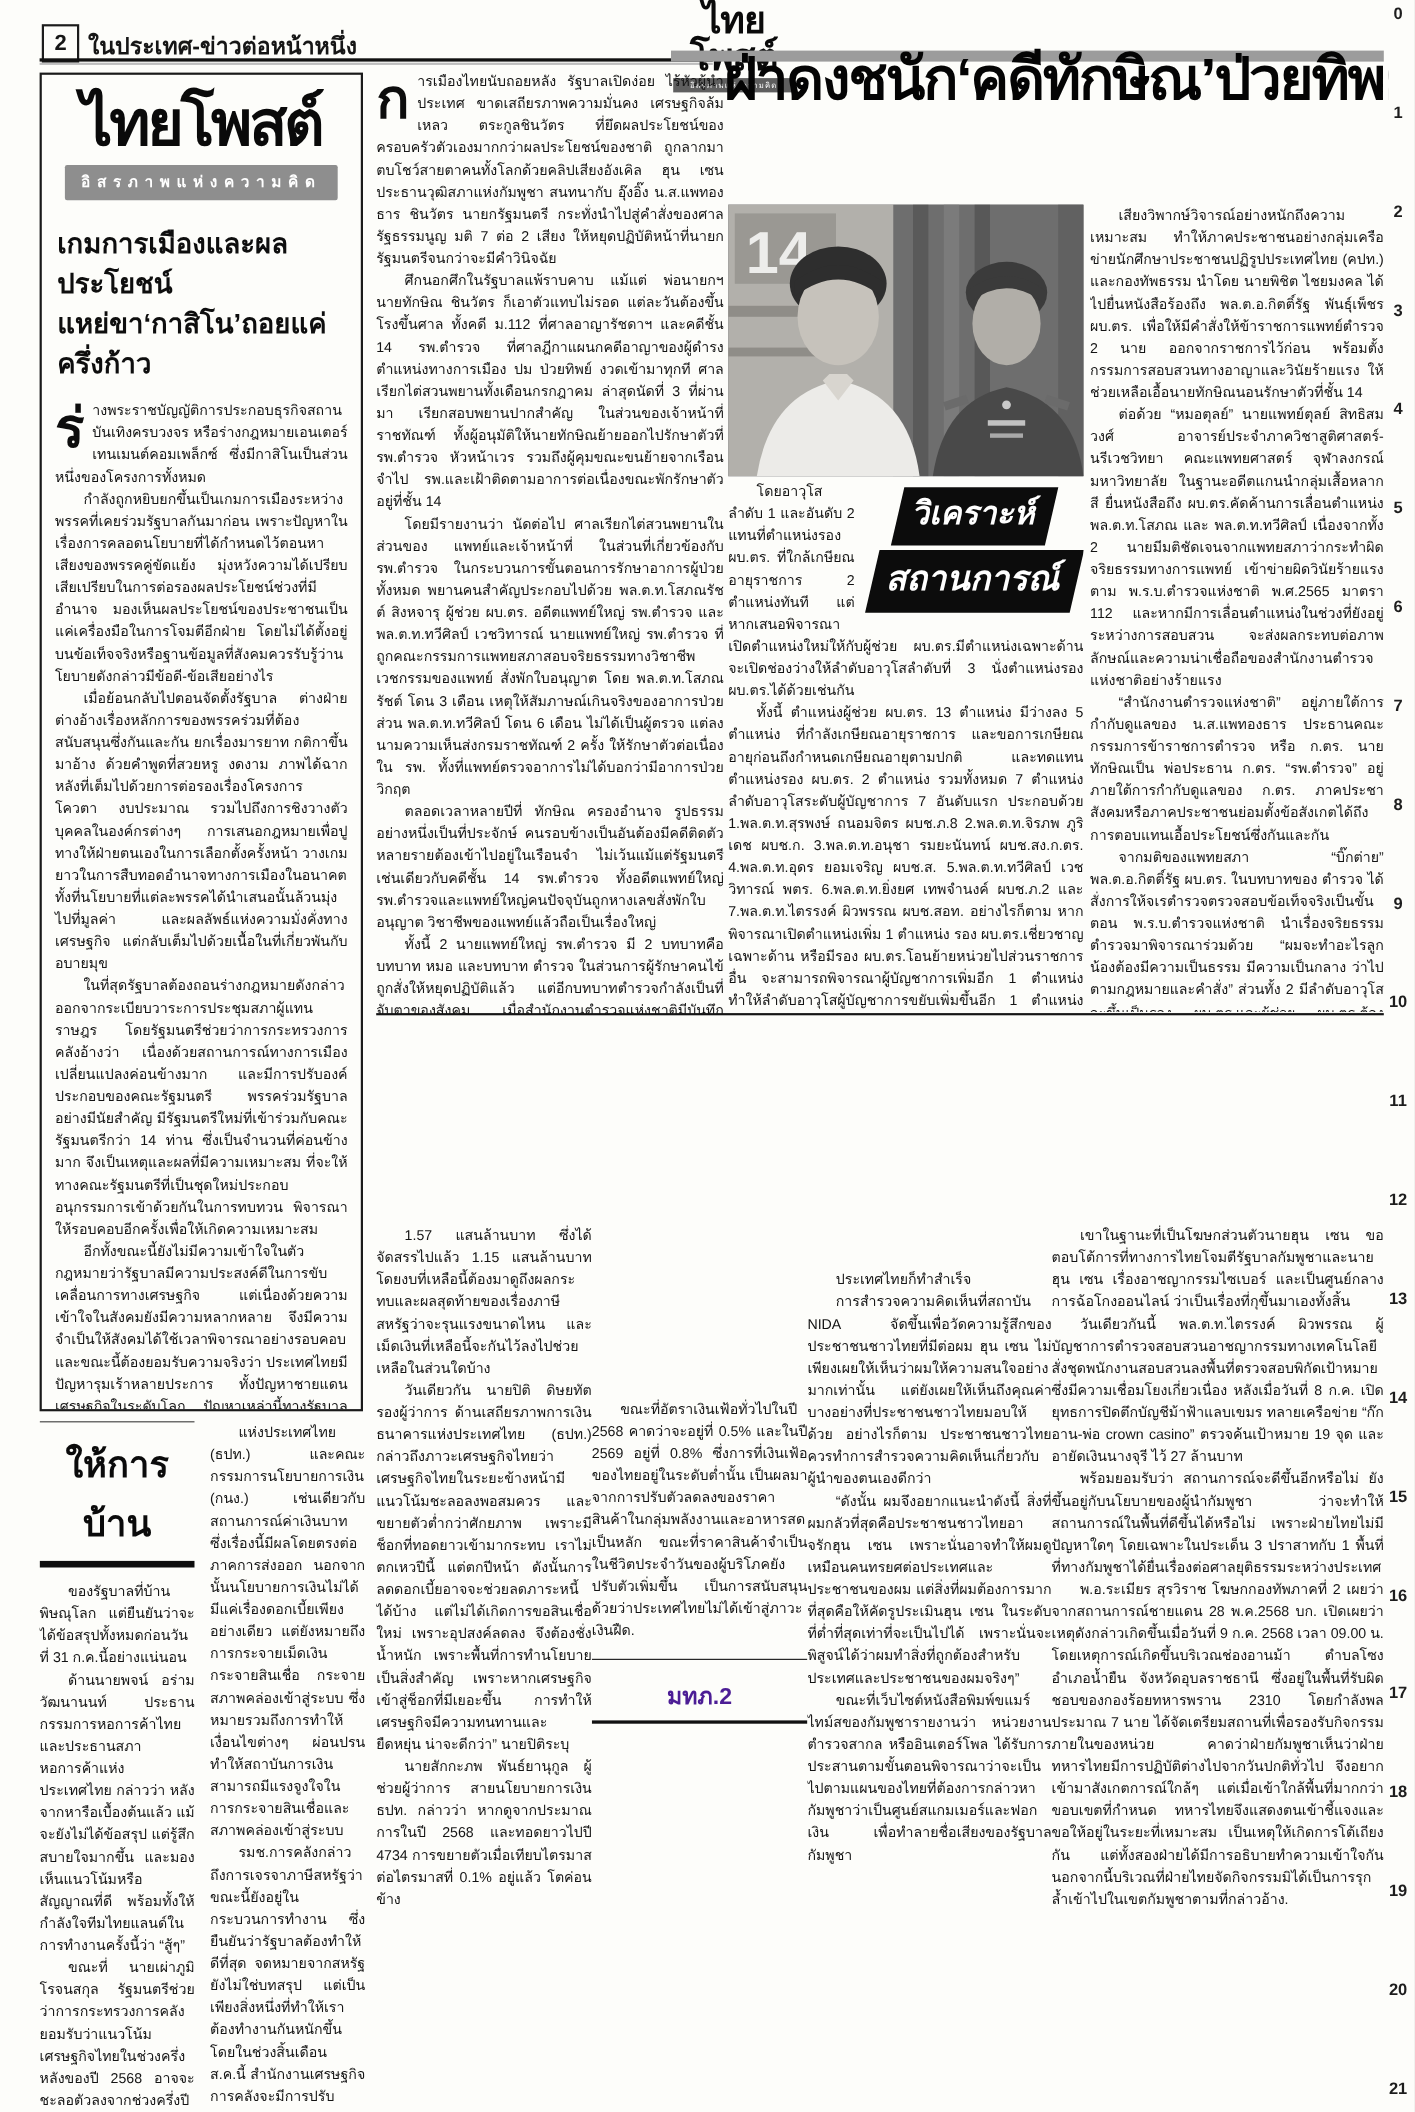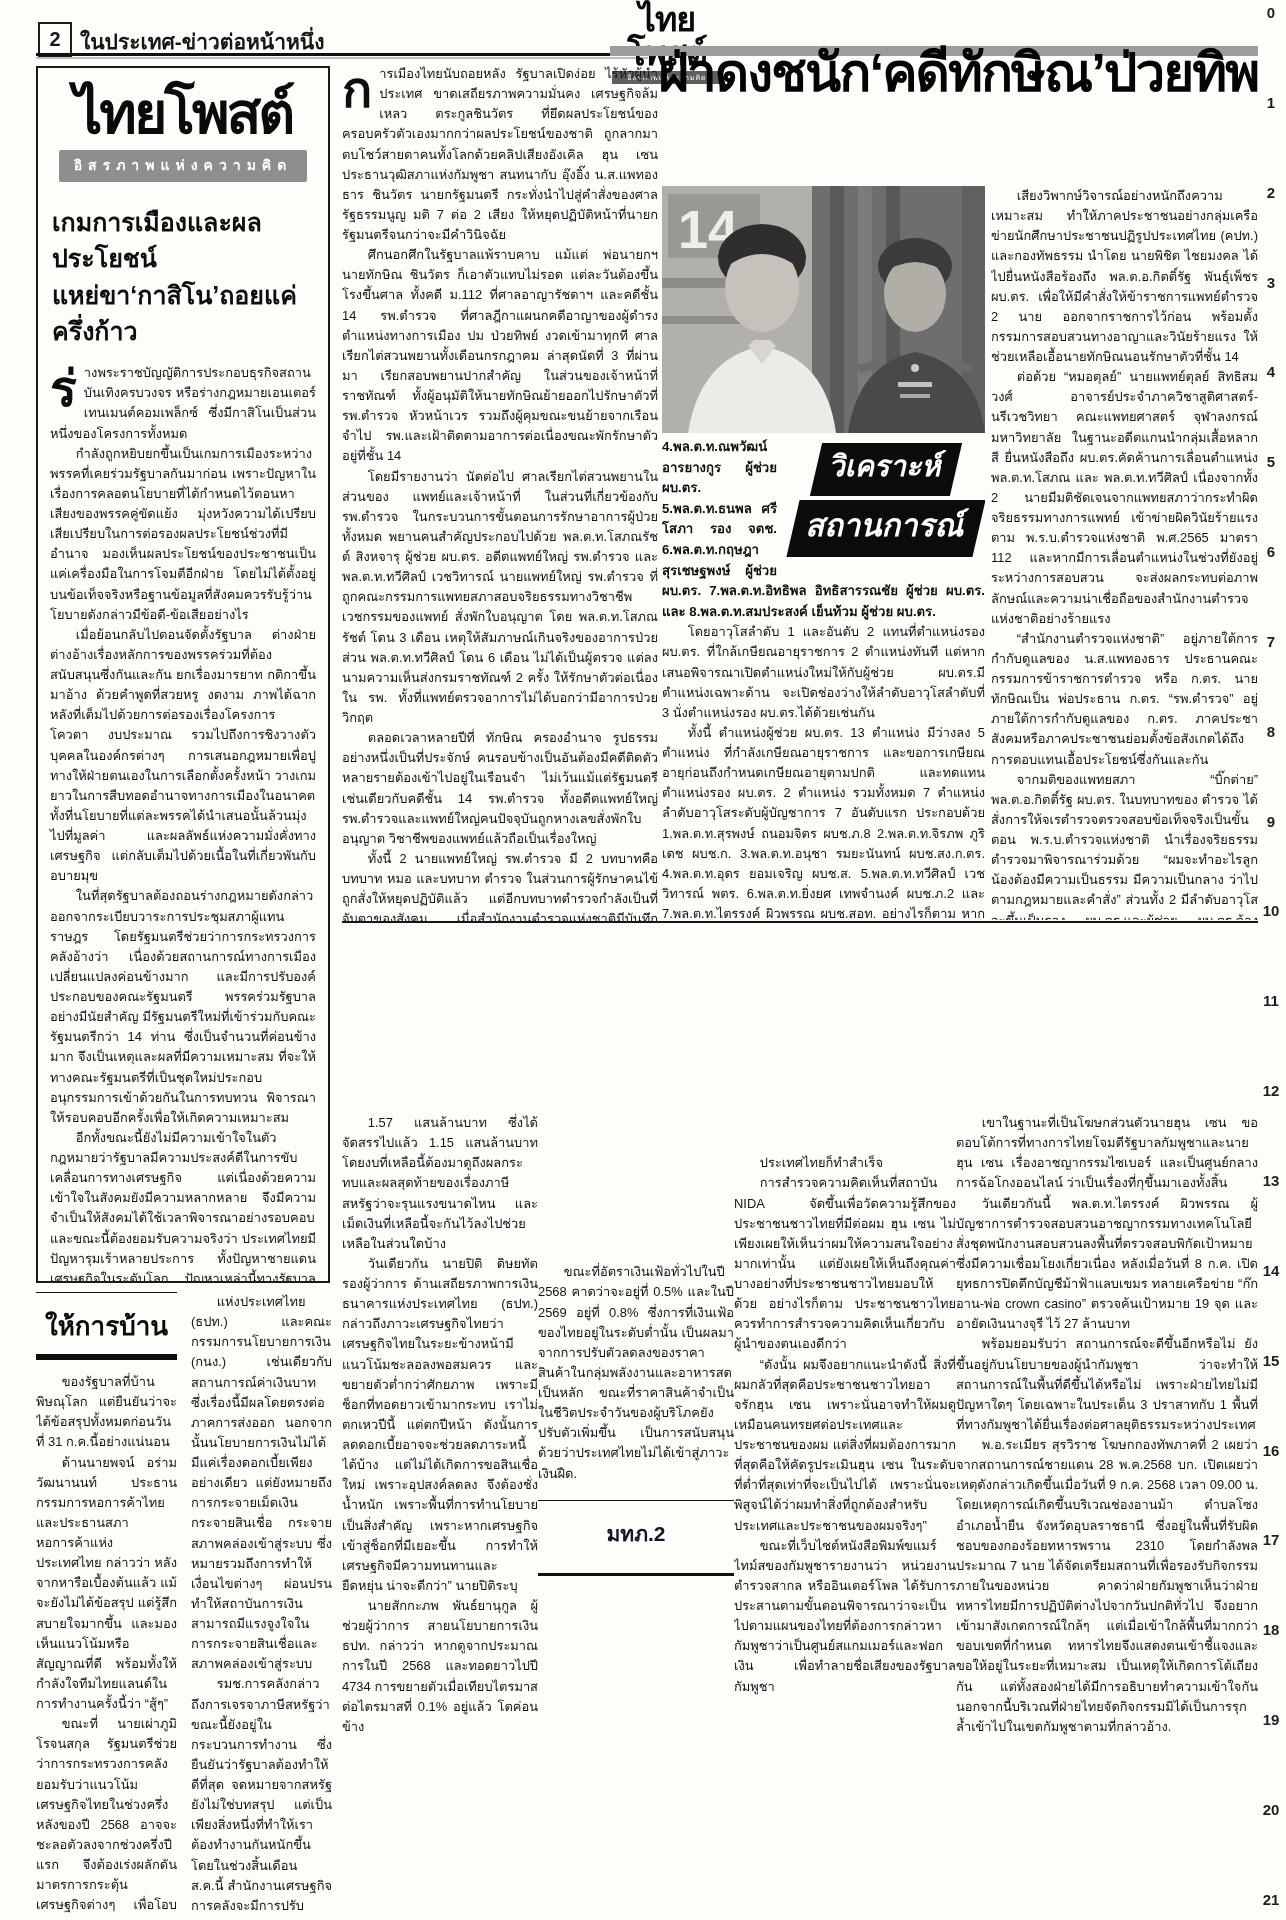--- a/index.html
+++ b/index.html
@@ -48,25 +48,25 @@
               transform:skewX(-13deg);padding:0 14px 7px;margin:2px 0;}
   .badge-l1{font-size:29px;}
   .badge-l2{font-size:31px;}
   .caption-bold{font-size:13.2px;line-height:1.56;font-weight:bold;text-align:justify;margin:0;color:#101010;}
   
   .hrule{position:absolute;left:342px;top:921px;width:916px;height:2px;background:#151515;}
   .bottom-cols{position:absolute;left:342px;top:936px;width:916px;height:978px;display:flex;overflow:hidden;align-items:center;}
   .bc{overflow:hidden;}
   .bc3{width:196px;} .bc4{width:196px;} .bc5{width:222px;} .bc6{width:260px;flex:1;}
   .subhead{border-top:1.5px solid #111;border-bottom:3px solid #111;margin:16px 0 12px;
-           padding:16px 0 23px;font-size:21px;font-weight:bold;text-align:center;color:#0f172a;}
+           padding:16px 0 6px;font-size:21px;font-weight:bold;text-align:center;color:#4c1d95;}
   
   .homework{position:absolute;left:36px;top:1292px;width:296px;height:622px;display:flex;gap:14px;overflow:hidden;}
   .hw-col{width:141px;overflow:hidden;}
-  .hw-head{border-top:1.5px solid #111;padding:12px 0 8px;font-size:26px;font-weight:800;
+  .hw-head{border-top:1.5px solid #111;padding:12px 0 8px;font-size:33px;font-weight:800;
            text-align:center;color:#0b0b0b;}
   .hw-bar{height:6px;background:#0d0d0d;margin-bottom:12px;}
 </style>
 </head>
 <body>
 
 <div class="page">
 
   <div class="fold-rail">
       <p class="fold-num">0</p>
@@ -178,21 +178,20 @@
       <p class="para">ต่อด้วย “หมอตุลย์” นายแพทย์ตุลย์ สิทธิสมวงศ์ อาจารย์ประจำภาควิชาสูติศาสตร์-นรีเวชวิทยา คณะแพทยศาสตร์ จุฬาลงกรณ์มหาวิทยาลัย ในฐานะอดีตแกนนำกลุ่มเสื้อหลากสี ยื่นหนังสือถึง ผบ.ตร.คัดค้านการเลื่อนตำแหน่ง พล.ต.ท.โสภณ และ พล.ต.ท.ทวีศิลป์ เนื่องจากทั้ง 2 นายมีมติชัดเจนจากแพทยสภาว่ากระทำผิดจริยธรรมทางการแพทย์ เข้าข่ายผิดวินัยร้ายแรงตาม พ.ร.บ.ตำรวจแห่งชาติ พ.ศ.2565 มาตรา 112 และหากมีการเลื่อนตำแหน่งในช่วงที่ยังอยู่ระหว่างการสอบสวน จะส่งผลกระทบต่อภาพลักษณ์และความน่าเชื่อถือของสำนักงานตำรวจแห่งชาติอย่างร้ายแรง</p>
       <p class="para">“สำนักงานตำรวจแห่งชาติ” อยู่ภายใต้การกำกับดูแลของ น.ส.แพทองธาร ประธานคณะกรรมการข้าราชการตำรวจ หรือ ก.ตร. นายทักษิณเป็น พ่อประธาน ก.ตร. “รพ.ตำรวจ” อยู่ภายใต้การกำกับดูแลของ ก.ตร. ภาคประชาสังคมหรือภาคประชาชนย่อมตั้งข้อสังเกตได้ถึงการตอบแทนเอื้อประโยชน์ซึ่งกันและกัน</p>
       <p class="para">จากมติของแพทยสภา “บิ๊กต่าย” พล.ต.อ.กิตติ์รัฐ ผบ.ตร. ในบทบาทของ ตำรวจ ได้สั่งการให้จเรตำรวจตรวจสอบข้อเท็จจริงเป็นขั้นตอน พ.ร.บ.ตำรวจแห่งชาติ นำเรื่องจริยธรรมตำรวจมาพิจารณาร่วมด้วย “ผมจะทำอะไรลูกน้องต้องมีความเป็นธรรม มีความเป็นกลาง ว่าไปตามกฎหมายและคำสั่ง” ส่วนทั้ง 2 มีลำดับอาวุโสจะขึ้นเป็นรอง ผบ.ตร.และผู้ช่วย ผบ.ตร.ต้องพิจารณาตามหลักเกณฑ์เงื่อนไขเข้าสู่ตำแหน่งอยู่ระหว่างการพิจารณาตามกรอบวาระแต่งตั้ง นายพล ประจำปีต้องแล้วเสร็จภายในเดือนสิงหาคม โดยยึดหลักอาวุโส 50%</p>
     </div>
 
   <div class="caption-col">
     <div class="badge">
       <span class="badge-line badge-l1">วิเคราะห์</span><br>
       <span class="badge-line badge-l2">สถานการณ์</span>
     </div>
-    <p class="caption-bold">4.พล.ต.ท.ณพวัฒน์ อารยางกูร ผู้ช่วย ผบ.ตร. 5.พล.ต.ท.ธนพล ศรีโสภา รอง จตช. 6.พล.ต.ท.กฤษฎา สุรเชษฐพงษ์ ผู้ช่วย ผบ.ตร. 7.พล.ต.ท.อิทธิพล อิทธิสารรณชัย ผู้ช่วย ผบ.ตร. และ 8.พล.ต.ท.สมประสงค์ เย็นท้วม ผู้ช่วย ผบ.ตร.</p>
     <div>
         <p class="para">โดยอาวุโสลำดับ 1 และอันดับ 2 แทนที่ตำแหน่งรอง ผบ.ตร. ที่ใกล้เกษียณอายุราชการ 2 ตำแหน่งทันที แต่หากเสนอพิจารณาเปิดตำแหน่งใหม่ให้กับผู้ช่วย ผบ.ตร.มีตำแหน่งเฉพาะด้าน จะเปิดช่องว่างให้ลำดับอาวุโสลำดับที่ 3 นั่งตำแหน่งรอง ผบ.ตร.ได้ด้วยเช่นกัน</p>
         <p class="para">ทั้งนี้ ตำแหน่งผู้ช่วย ผบ.ตร. 13 ตำแหน่ง มีว่างลง 5 ตำแหน่ง ที่กำลังเกษียณอายุราชการ และขอการเกษียณอายุก่อนถึงกำหนดเกษียณอายุตามปกติ และทดแทนตำแหน่งรอง ผบ.ตร. 2 ตำแหน่ง รวมทั้งหมด 7 ตำแหน่ง ลำดับอาวุโสระดับผู้บัญชาการ 7 อันดับแรก ประกอบด้วย 1.พล.ต.ท.สุรพงษ์ ถนอมจิตร ผบช.ภ.8 2.พล.ต.ท.จิรภพ ภูริเดช ผบช.ก. 3.พล.ต.ท.อนุชา รมยะนันทน์ ผบช.สง.ก.ตร. 4.พล.ต.ท.อุดร ยอมเจริญ ผบช.ส. 5.พล.ต.ท.ทวีศิลป์ เวชวิทารณ์ พตร. 6.พล.ต.ท.ยิ่งยศ เทพจำนงค์ ผบช.ภ.2 และ 7.พล.ต.ท.ไตรรงค์ ผิวพรรณ ผบช.สอท. อย่างไรก็ตาม หากพิจารณาเปิดตำแหน่งเพิ่ม 1 ตำแหน่ง รอง ผบ.ตร.เชี่ยวชาญเฉพาะด้าน หรือมีรอง ผบ.ตร.โอนย้ายหน่วยไปส่วนราชการอื่น จะสามารถพิจารณาผู้บัญชาการเพิ่มอีก 1 ตำแหน่ง ทำให้ลำดับอาวุโสผู้บัญชาการขยับเพิ่มขึ้นอีก 1 ตำแหน่ง อาจทำให้ลำดับที่ 9 พล.ต.ท.กฤษฎา กาญจนอลงกรณ์ จตร. มีสิทธิ์ลุ้นขึ้นเป็นผู้ช่วย ผบ.ตร.หรือตำแหน่งเทียบเท่าได้ต่อไป</p>
       </div>
   </div>
 
   <div class="hrule"></div>
 
   <div class="bottom-cols">
     <div class="bc bc3">

